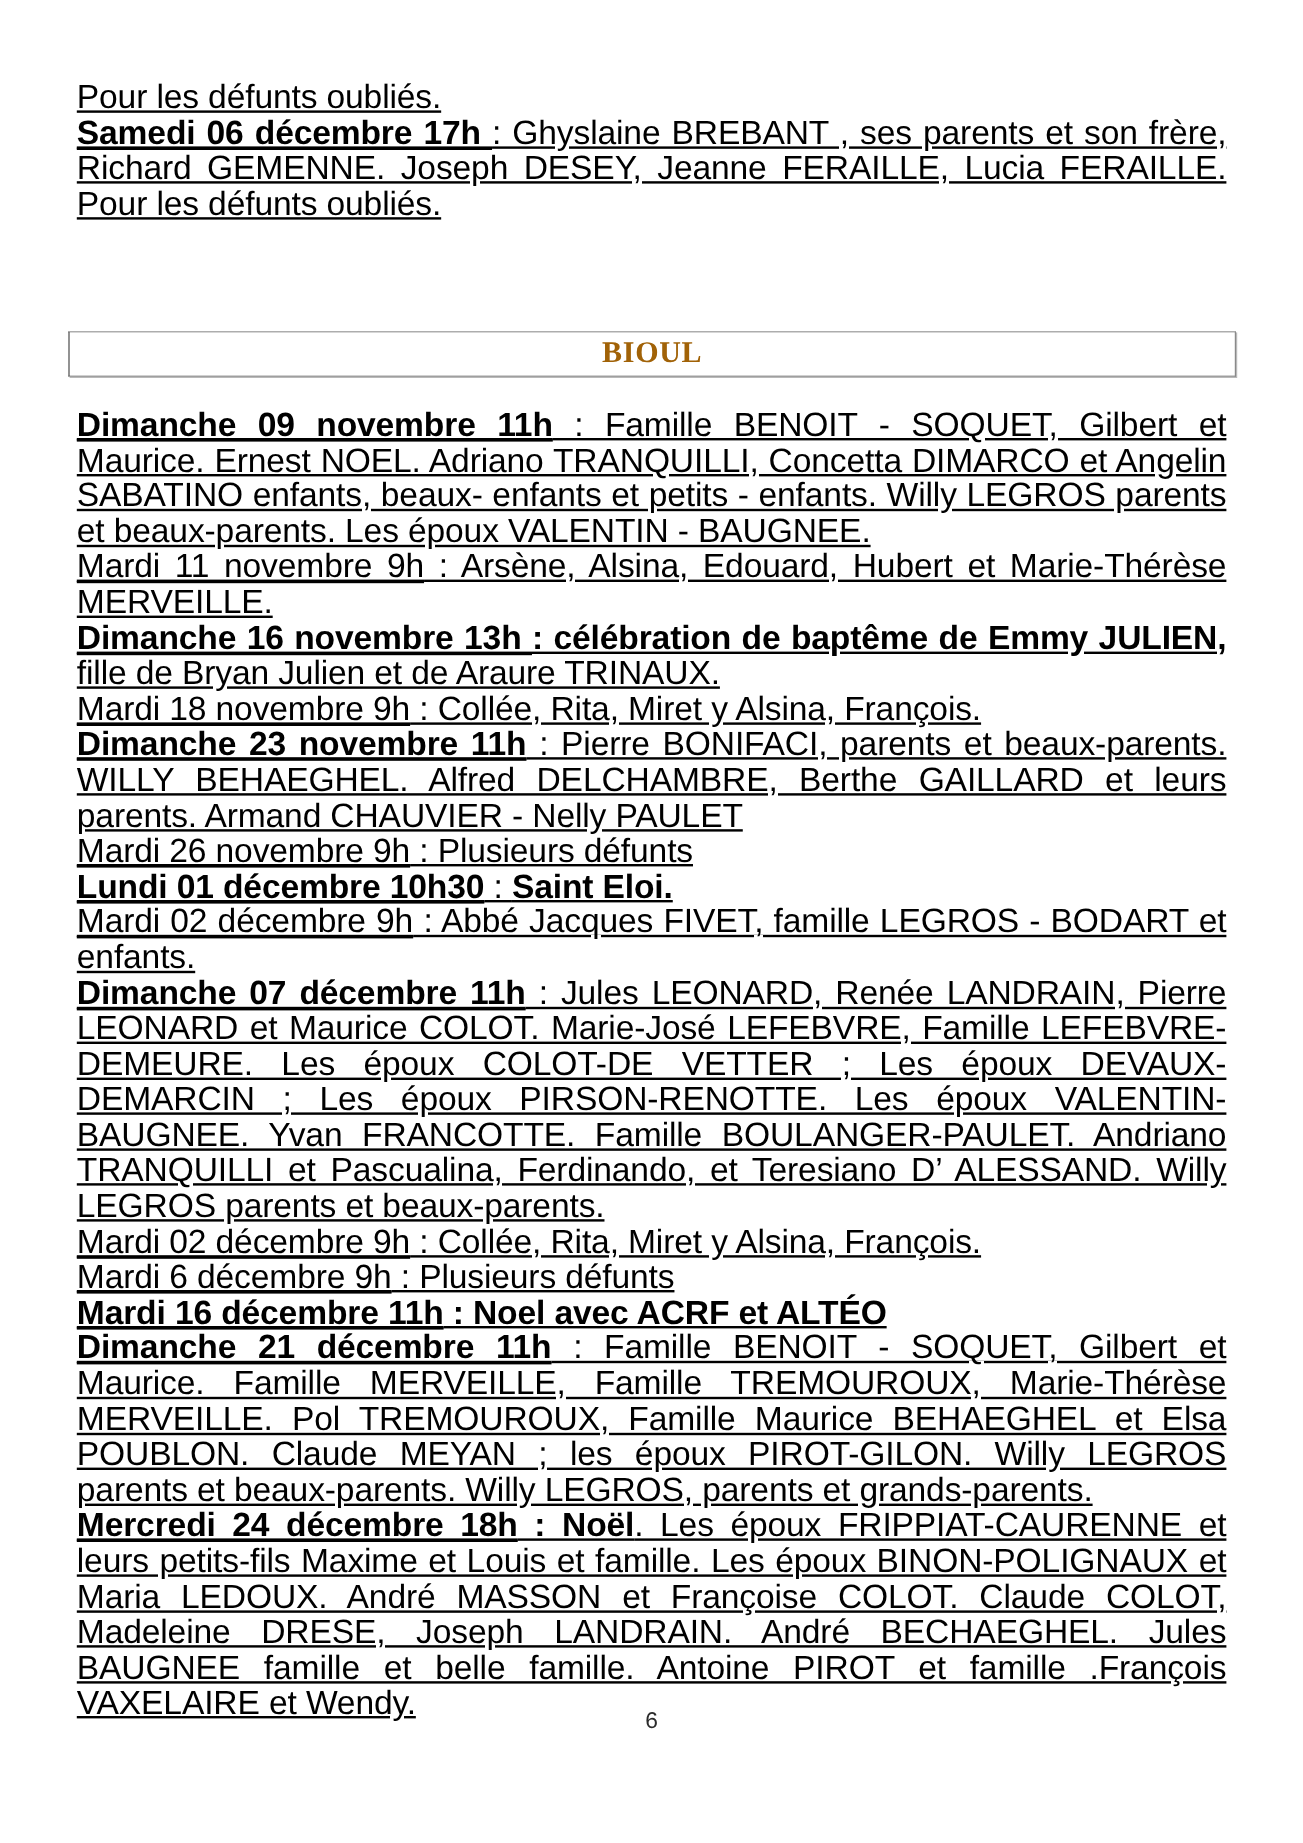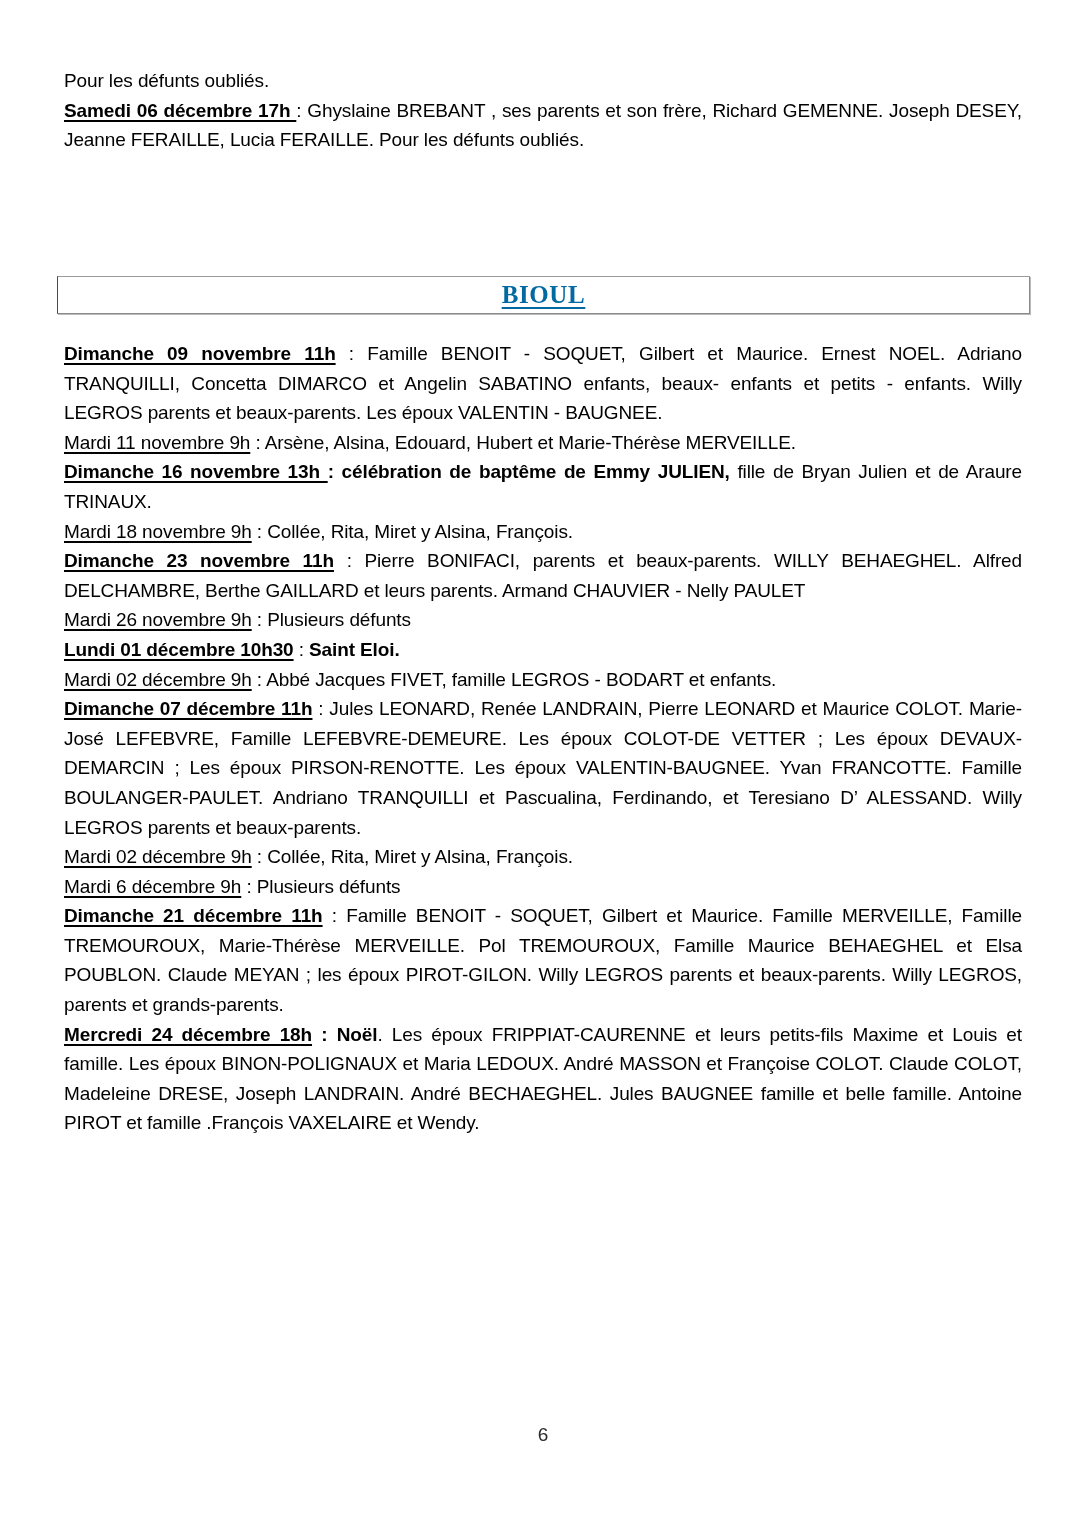--- a/index.html
+++ b/index.html
@@ -23,29 +23,30 @@
     height: 1536px;
     background: #ffffff;
   }
   .content {
     position: absolute;
     left: 64px;
     top: 66px;
     width: 958px;
   }
   .para {
-    font-size: 19px;
+    font-size: 28px;
     line-height: 29.6px;
     text-align: justify;
     text-justify: inter-word;
     margin: 0;
     letter-spacing: -0.12px;
     word-spacing: 0px;
     -webkit-hyphens: none;
     hyphens: none;
+    text-decoration: underline;
   }
   
 
   .d-bu {            
     font-weight: bold;
     text-decoration: underline;
     text-decoration-thickness: 2px;
     text-underline-offset: 3px;
   }
   .d-u {             
@@ -76,22 +77,21 @@
     box-shadow: 1px 1px 0 0 #b9b9b9;
     background: #ffffff;
     display: flex;
     align-items: center;
     justify-content: center;
   }
   .banner-title {
     font-family: "Liberation Serif", serif;
     font-weight: bold;
     font-size: 25px;
-    color: #0369a1;
-    text-decoration: underline;
+    color: #a16207;
     text-decoration-thickness: 2px;
     text-underline-offset: 4px;
     letter-spacing: 0.6px;
   }
 
   
   .content-2 {
     position: absolute;
     left: 64px;
     top: 339px;
@@ -133,20 +133,21 @@
         <div class="para"><span class="d-u">Mardi 11 novembre 9h</span><span> : Arsène, Alsina, Edouard, Hubert et Marie-Thérèse MERVEILLE.</span></div>
         <div class="para"><span class="d-bu">Dimanche 16 novembre 13h </span><span class="b">: célébration de baptême de Emmy JULIEN,</span><span> fille de Bryan Julien et de Araure TRINAUX.</span></div>
         <div class="para"><span class="d-u">Mardi 18 novembre 9h</span><span> :  Collée, Rita, Miret y Alsina, François.</span></div>
         <div class="para"><span class="d-bu">Dimanche 23 novembre 11h</span><span> : Pierre BONIFACI, parents et beaux-parents. WILLY BEHAEGHEL. Alfred DELCHAMBRE, Berthe GAILLARD et leurs parents. Armand CHAUVIER - Nelly PAULET</span></div>
         <div class="para"><span class="d-u">Mardi 26 novembre 9h</span><span> : Plusieurs défunts</span></div>
         <div class="para"><span class="d-bu">Lundi 01 décembre 10h30</span><span> : </span><span class="b">Saint Eloi.</span></div>
         <div class="para"><span class="d-u">Mardi 02 décembre 9h</span><span> : Abbé Jacques FIVET, famille LEGROS - BODART et enfants.</span></div>
         <div class="para"><span class="d-bu">Dimanche 07 décembre 11h</span><span> : Jules LEONARD, Renée LANDRAIN, Pierre LEONARD et Maurice COLOT. Marie-José LEFEBVRE, Famille LEFEBVRE-DEMEURE. Les époux COLOT-DE VETTER ; Les époux DEVAUX-DEMARCIN ; Les époux PIRSON-RENOTTE. Les époux VALENTIN-BAUGNEE. Yvan FRANCOTTE. Famille BOULANGER-PAULET. Andriano TRANQUILLI et Pascualina, Ferdinando, et Teresiano D’ ALESSAND. Willy LEGROS parents et beaux-parents.</span></div>
         <div class="para"><span class="d-u">Mardi 02 décembre 9h</span><span> : Collée, Rita, Miret y Alsina, François.</span></div>
         <div class="para"><span class="d-u">Mardi 6 décembre 9h</span><span> : Plusieurs défunts</span></div>
+        <div class="para"><span class="d-bu">Mardi 16 décembre 11h</span><span class="b"> : Noel avec ACRF et ALTÉO</span></div>
         <div class="para"><span class="d-bu">Dimanche 21 décembre 11h</span><span> : Famille BENOIT - SOQUET, Gilbert et Maurice. Famille MERVEILLE, Famille TREMOUROUX, Marie-Thérèse MERVEILLE. Pol TREMOUROUX, Famille Maurice BEHAEGHEL et Elsa POUBLON. Claude MEYAN ; les époux PIROT-GILON. Willy LEGROS parents et beaux-parents. Willy LEGROS, parents et grands-parents.</span></div>
         <div class="para"><span class="d-bu">Mercredi 24 décembre 18h</span><span class="b"> : Noël</span><span>. Les époux FRIPPIAT-CAURENNE et leurs petits-fils Maxime et Louis et famille. Les époux BINON-POLIGNAUX et Maria LEDOUX. André MASSON et Françoise COLOT. Claude COLOT, Madeleine DRESE, Joseph LANDRAIN. André BECHAEGHEL. Jules BAUGNEE famille et belle famille. Antoine PIROT et famille .François VAXELAIRE et Wendy.</span></div>
       </div>
   </div>
 
   <div class="page-number">6</div>
 
 </div>
 
 </body></html>

